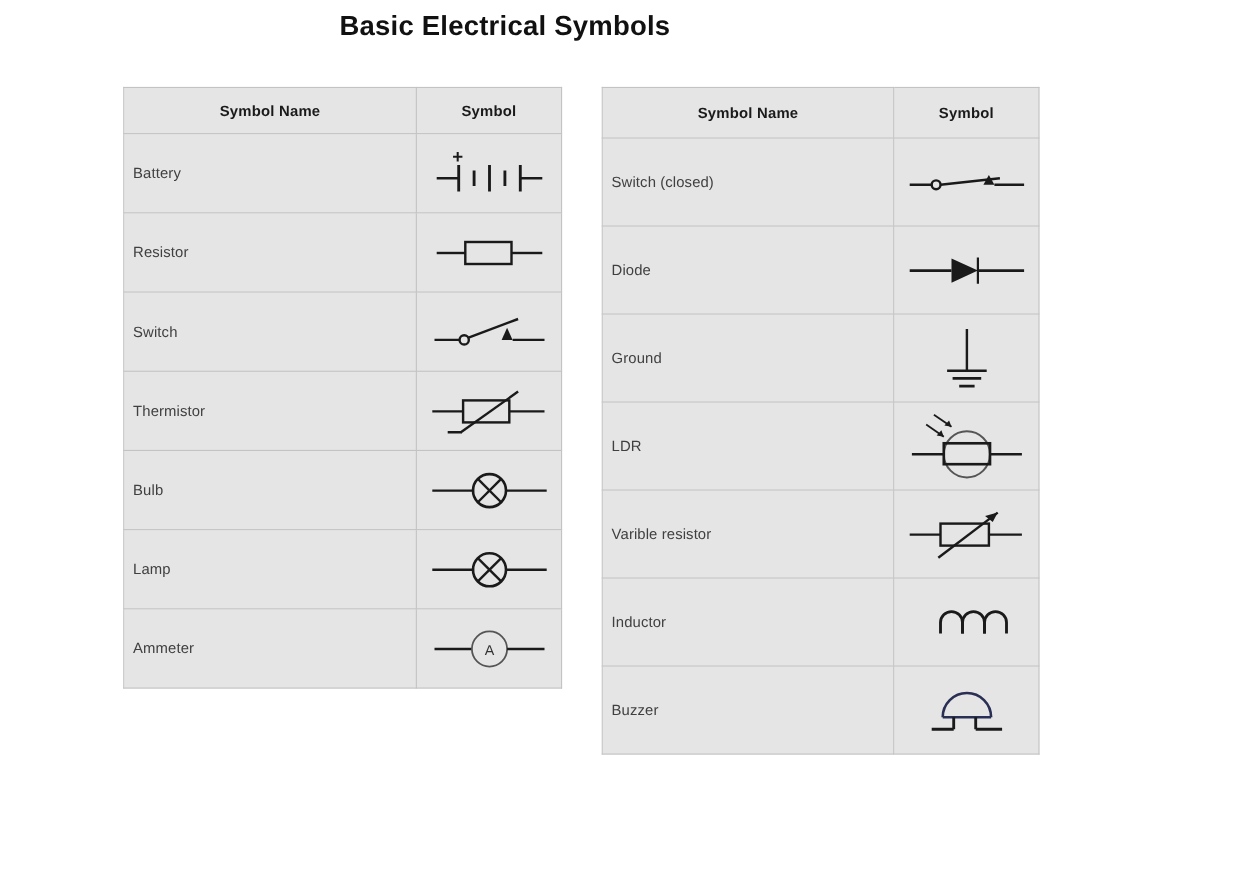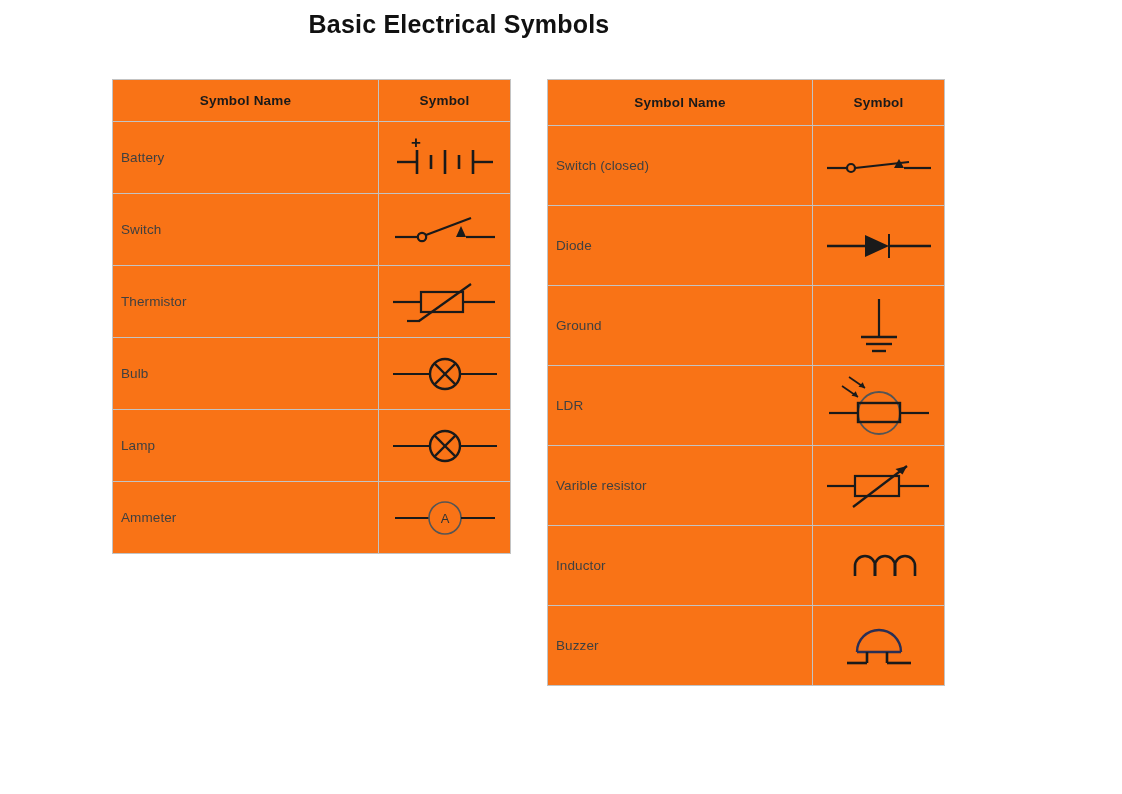--- a/index.html
+++ b/index.html
@@ -32,21 +32,21 @@
   .sym-table {
     position: absolute;
     border-collapse: collapse;
     table-layout: fixed;
     background: #ffffff;
   }
   .sym-table td, .sym-table th {
     border: 1px solid #c3c3c3;
     padding: 0;
     vertical-align: middle;
-    background: #f97316;
+    background: #e5e5e5;
   }
 
   
   #table-left {
     left: 112px;
     top: 79px;
   }
   #table-left .col-name  { width: 266px; }
   #table-left .col-sym   { width: 132px; }
   #table-left .hdr-row th { height: 41px; }
@@ -123,20 +123,32 @@
             <line x1="54" y1="19" x2="54" y2="43" stroke="#1a1a1a" stroke-width="2.6"></line>
             <line x1="68" y1="24" x2="68" y2="38" stroke="#1a1a1a" stroke-width="2.6"></line>
             <line x1="82" y1="19" x2="82" y2="43" stroke="#1a1a1a" stroke-width="2.6"></line>
             <line x1="82" y1="31" x2="102" y2="31" stroke="#1a1a1a" stroke-width="2.4"></line>
           </svg>
         </div>
       </td>
     </tr>
 
 
+    <tr class="body-row">
+      <td class="name-cell">Resistor</td>
+      <td class="sym-cell">
+        <div class="sym-wrap">
+          <svg width="108" height="40" viewBox="0 0 108 40">
+            <line x1="6" y1="20" x2="32" y2="20" stroke="#1a1a1a" stroke-width="2.2"></line>
+            <rect x="32" y="10" width="42" height="20" fill="none" stroke="#1a1a1a" stroke-width="2.2"></rect>
+            <line x1="74" y1="20" x2="102" y2="20" stroke="#1a1a1a" stroke-width="2.2"></line>
+          </svg>
+        </div>
+      </td>
+    </tr>
 
     <tr class="body-row">
       <td class="name-cell">Switch</td>
       <td class="sym-cell">
         <div class="sym-wrap">
           <svg width="108" height="46" viewBox="0 0 108 46">
             <line x1="4" y1="30" x2="27" y2="30" stroke="#1a1a1a" stroke-width="2.2"></line>
             <circle cx="31" cy="30" r="4.2" fill="none" stroke="#1a1a1a" stroke-width="2.2"></circle>
             <line x1="35" y1="28" x2="80" y2="11" stroke="#1a1a1a" stroke-width="2.2"></line>
             <path d="M65 30 L70 19 L75 30 Z" fill="#1a1a1a"></path>

